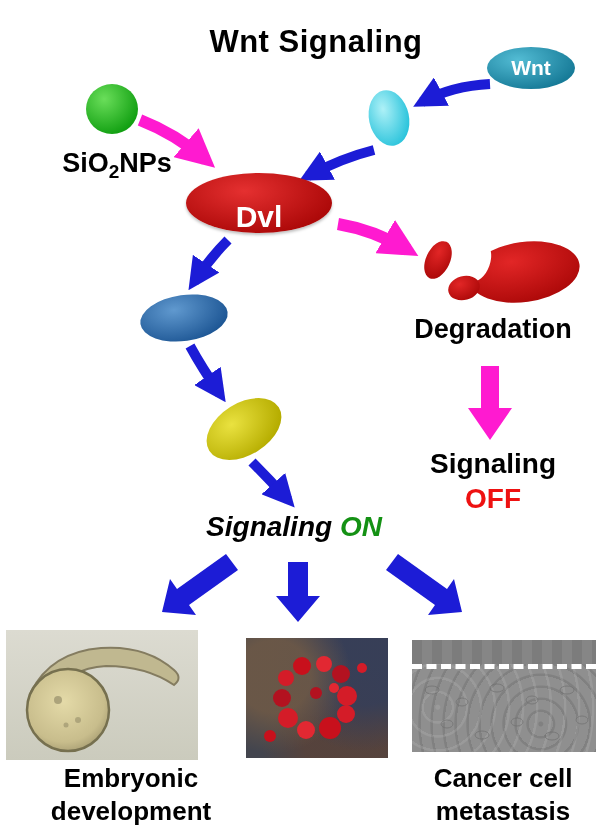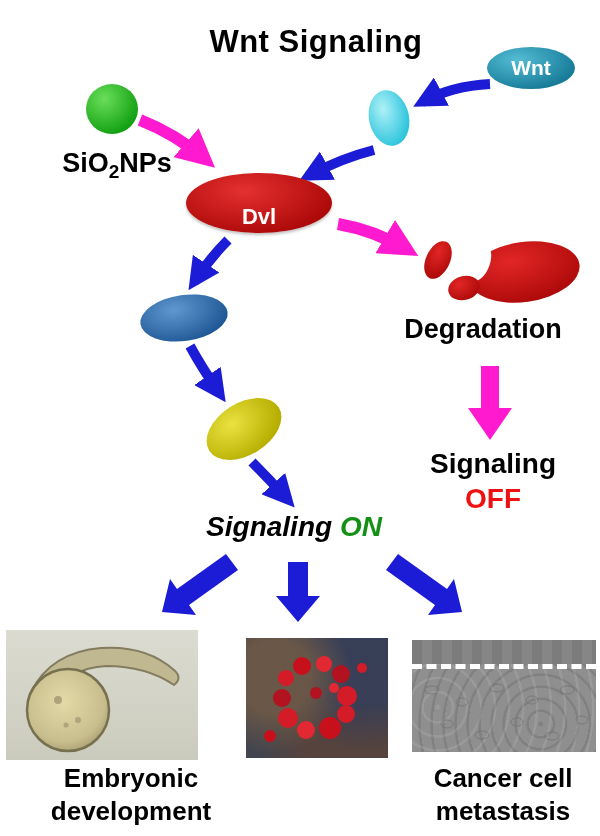--- a/index.html
+++ b/index.html
@@ -25,27 +25,27 @@
   .np{left:86px;top:84px;width:52px;height:50px;
     background:radial-gradient(circle at 35% 30%, #6ade5a, #12a012 75%);}
   .np-label{
     position:absolute;left:28px;top:148px;width:178px;text-align:center;
     font-size:27px;font-weight:bold;
   }
   .np-label sub{font-size:19px;}
   .dvl{left:186px;top:173px;width:146px;height:60px;
     background:radial-gradient(ellipse at 40% 30%, #e53030, #ad0909 75%);
     box-shadow:0 2px 3px rgba(0,0,0,.25);}
-  .dvl .node-label{font-size:22px;margin-top:27px;}
+  .dvl .node-label{font-size:30px;margin-top:27px;}
   .mid-blue{left:140px;top:295px;width:88px;height:46px;transform:rotate(-8deg);
     background:radial-gradient(ellipse at 40% 30%, #6099cf, #1f5896 75%);}
   .mid-yellow{left:203px;top:403px;width:82px;height:52px;transform:rotate(-32deg);
     background:radial-gradient(ellipse at 40% 30%, #eae240, #b6ad00 75%);}
   .deg-label{
-    position:absolute;left:388px;top:314px;width:190px;text-align:center;
+    position:absolute;left:398px;top:314px;width:190px;text-align:center;
     font-size:27px;font-weight:bold;
   }
   .sig-off{position:absolute;left:418px;top:446px;width:150px;text-align:center;
     font-size:28px;font-weight:bold;line-height:35px;}
   .sig-off .state{color:var(--off-red,#ee1111);}
   .sig-on{position:absolute;left:178px;top:511px;width:232px;text-align:center;
     font-size:28px;font-weight:bold;font-style:italic;}
   .sig-on .state{color:var(--on-green,#149114);}
   
   .panel{position:absolute;overflow:hidden;}

